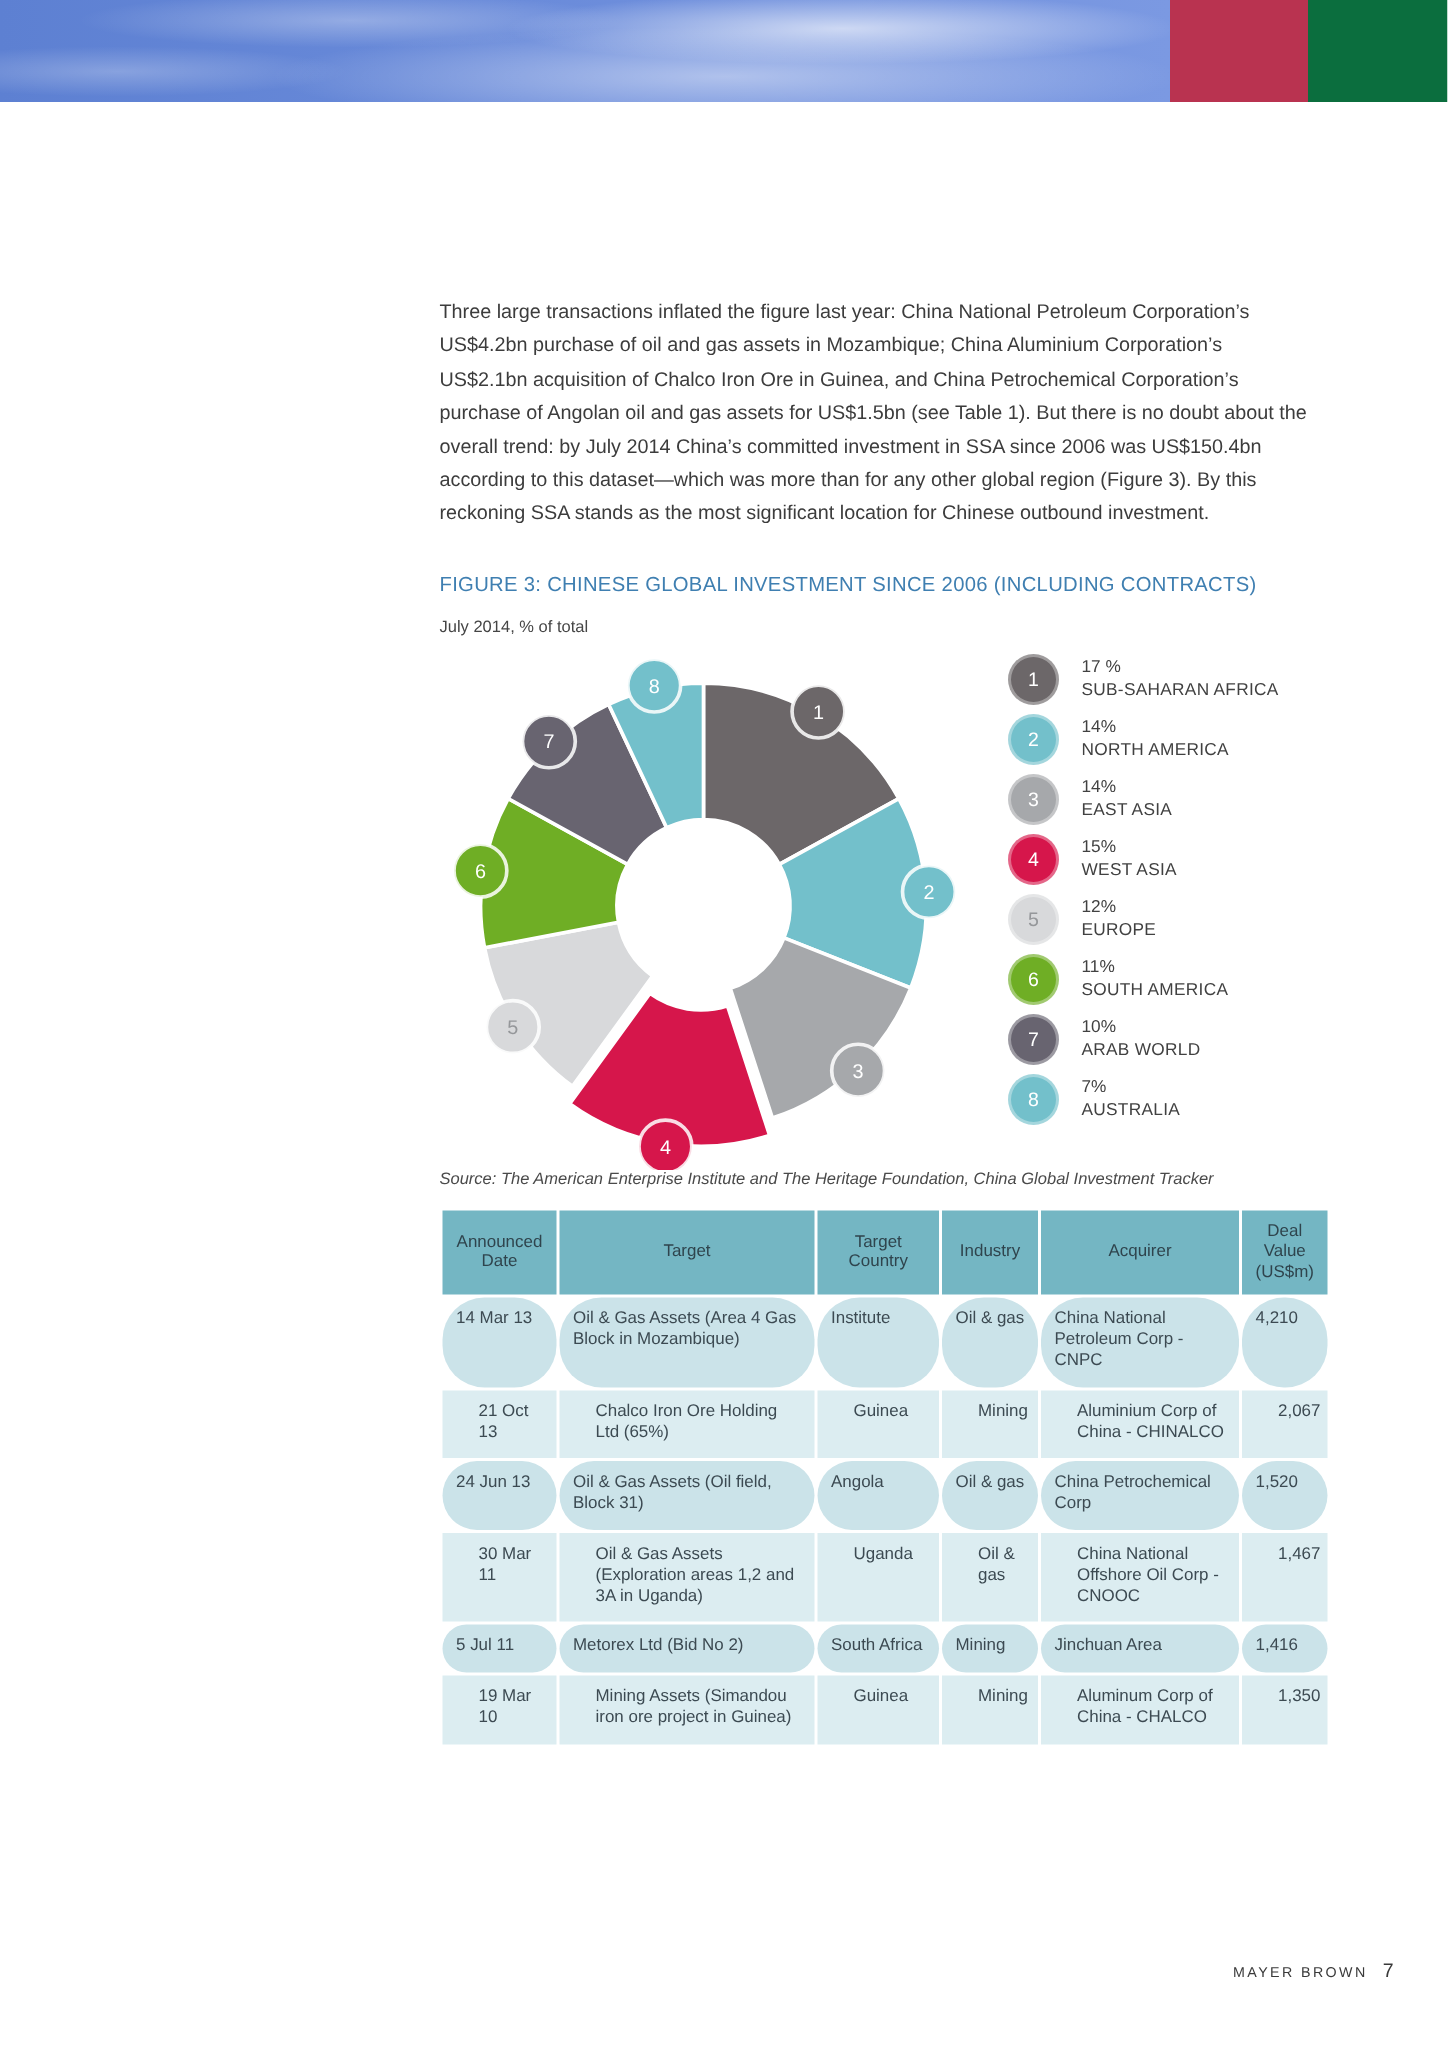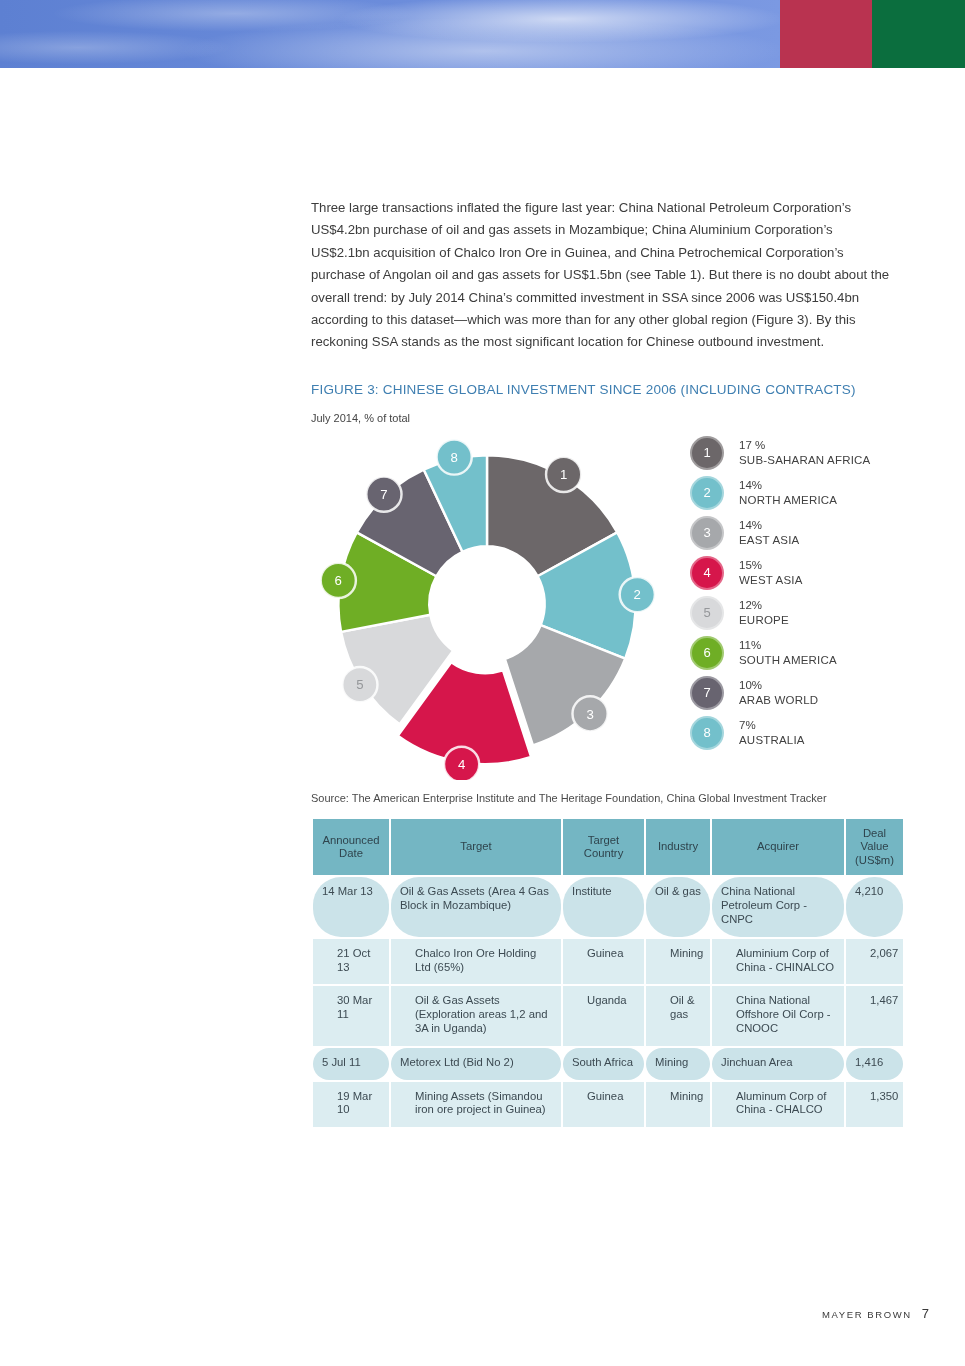--- a/index.html
+++ b/index.html
@@ -20,21 +20,21 @@
       radial-gradient(ellipse 320px 34px at 72% 28%, rgba(255,255,255,0.65), rgba(255,255,255,0) 70%),
       radial-gradient(ellipse 420px 46px at 62% 75%, rgba(255,255,255,0.45), rgba(255,255,255,0) 72%),
       radial-gradient(ellipse 260px 26px at 30% 20%, rgba(255,255,255,0.30), rgba(255,255,255,0) 70%),
       radial-gradient(ellipse 220px 24px at 10% 70%, rgba(255,255,255,0.25), rgba(255,255,255,0) 70%),
       linear-gradient(90deg, #5d80d2 0%, #6a8bda 45%, #7b99e2 100%);
   }
   .banner-red   { width: 92px; }
   .banner-green { width: 93px; }
 
   
-  .content { position: absolute; left: 311px; top: 68px; width: 600px; }
+  .content { position: absolute; left: 293px; top: 68px; width: 600px; }
 
   .body-paragraph {
     margin-top: 129px;
     width: 582px;
     font-size: 13.2px;
     line-height: 22.4px;
     color: #3c3c3c;
   }
 
   .figure-title, .table-title {
@@ -60,22 +60,22 @@
     flex: 0 0 auto;
     display: flex; align-items: center; justify-content: center;
     font-size: 13px; color: #ffffff;
     border: 2px solid rgba(255,255,255,0.35);
   }
   .legend-text { margin-left: 15px; font-size: 11.5px; line-height: 14.5px; color: #4a4a4a; }
   .legend-pct { color: #414141; }
   .legend-label { color: #414141; letter-spacing: 0.2px; }
 
   .source-line {
-    margin-top: 12px;
     font-size: 11px;
+    font-style: italic;
     color: #4a4a4a;
     width: 582px;
   }
 
   .table-title { margin-top: 36px; }
 
   table.deals {
     margin-top: 13px;
     border-collapse: separate;
     border-spacing: 2px;
@@ -246,20 +246,28 @@
           <td>4,210</td>
         </tr>
         <tr class="r-even">
           <td>21 Oct 13</td>
           <td>Chalco Iron Ore Holding Ltd (65%)</td>
           <td>Guinea</td>
           <td>Mining</td>
           <td>Aluminium Corp of China - CHINALCO</td>
           <td>2,067</td>
         </tr>
+        <tr class="r-odd">
+          <td>24 Jun 13</td>
+          <td>Oil &amp; Gas Assets (Oil field, Block 31)</td>
+          <td>Angola</td>
+          <td>Oil &amp; gas</td>
+          <td>China Petrochemical Corp</td>
+          <td>1,520</td>
+        </tr>
         <tr class="r-even">
           <td>30 Mar 11</td>
           <td>Oil &amp; Gas Assets (Exploration areas 1,2 and 3A in Uganda)</td>
           <td>Uganda</td>
           <td>Oil &amp; gas</td>
           <td>China National Offshore Oil Corp - CNOOC</td>
           <td>1,467</td>
         </tr>
         <tr class="r-odd">
           <td>5 Jul 11</td>

